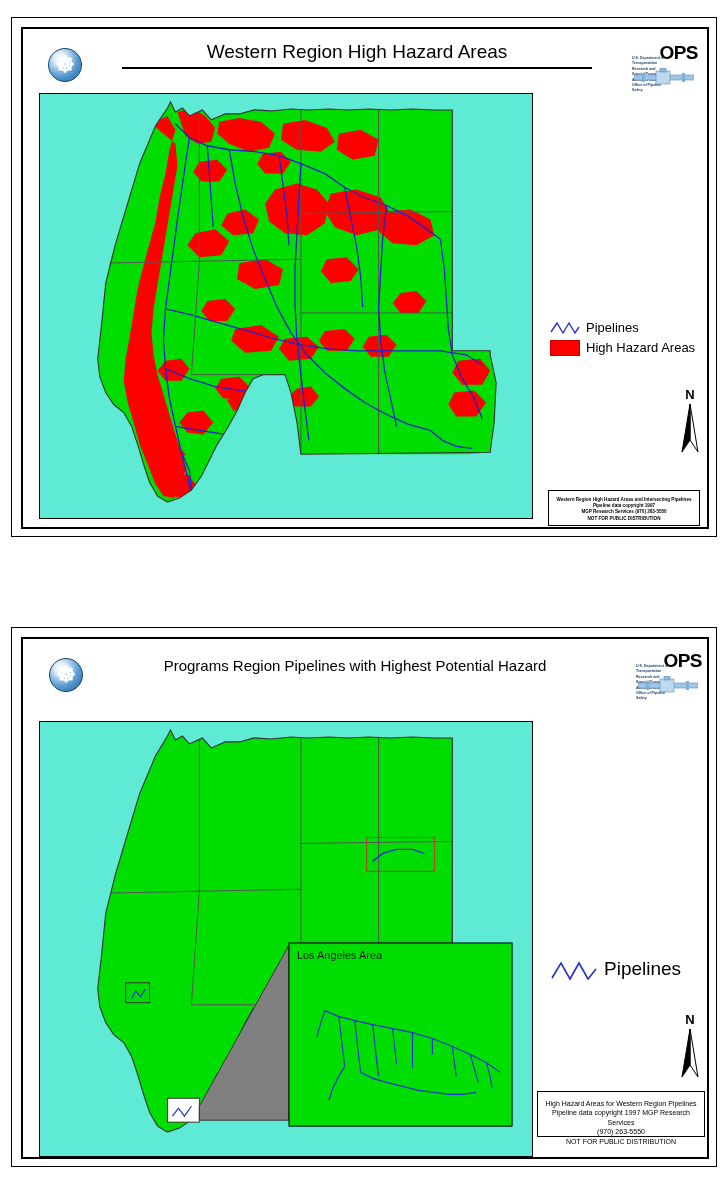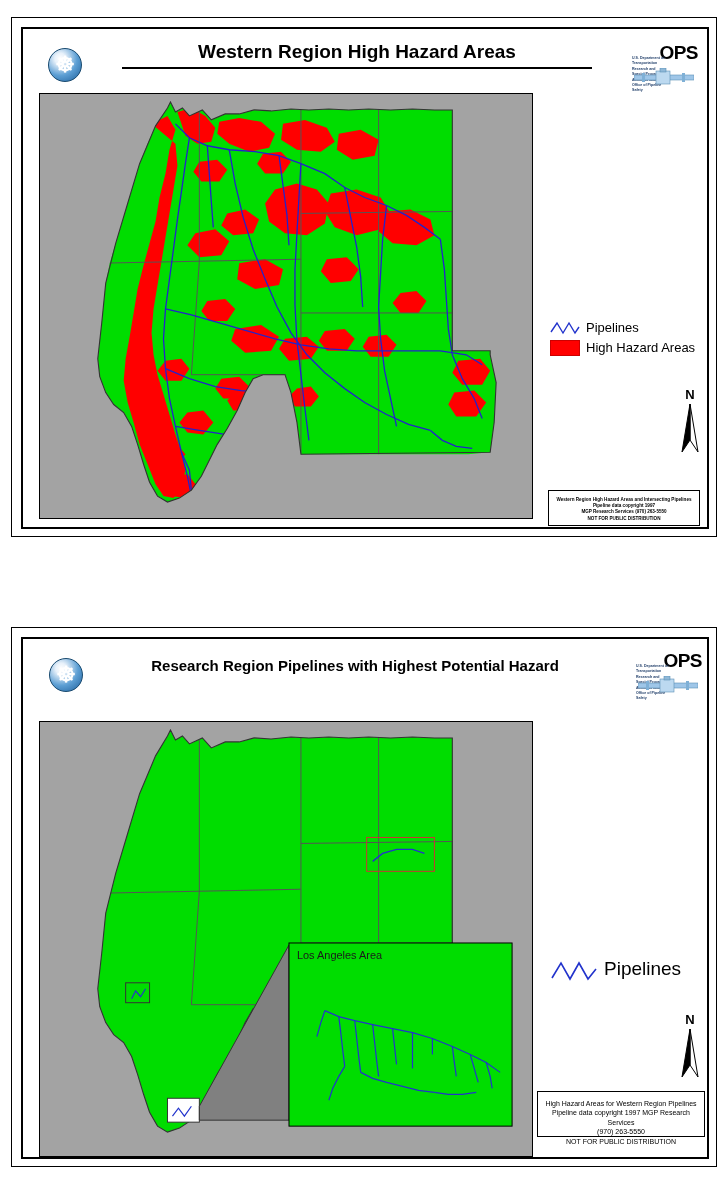--- a/index.html
+++ b/index.html
@@ -82,41 +82,41 @@
   .ops-logo .pipe-art {
     position: absolute;
     left: 2px; bottom: 2px;
     width: 60px; height: 18px;
   }
 
   
   .fig-title {
     position: absolute;
     text-align: center;
-    font-weight: bold;
+    font-weight: normal;
     color: #000000;
   }
   #fig1-title {
     left: 110px; top: 22px; width: 470px;
     font-size: 19px;
     line-height: 24px;
     border-bottom: 2px solid #000000;
     padding-bottom: 3px;
   }
   #fig2-title {
     left: 78px; top: 28px; width: 530px;
     font-size: 15px;
     line-height: 20px;
   }
 
   
   .map-panel {
     position: absolute;
     border: 1px solid #000000;
-    background: #a3a3a3;
+    background: #5eead4;
     box-sizing: border-box;
     overflow: hidden;
   }
   #fig1-map { left: 27px; top: 75px; width: 494px; height: 426px; }
   #fig2-map { left: 27px; top: 93px; width: 494px; height: 436px; }
 
   .map-svg { display: block; width: 100%; height: 100%; }
 
   
   .legend-row {
@@ -320,21 +320,21 @@
       <svg class="pipe-art" viewBox="0 0 60 18">
         <rect x="0" y="7" width="60" height="5" fill="#9fc6e8" stroke="#5d8fb5" stroke-width="0.6"></rect>
         <rect x="22" y="3" width="14" height="13" fill="#bcd9f0" stroke="#5d8fb5" stroke-width="0.6"></rect>
         <rect x="26" y="0" width="6" height="4" fill="#8fb8d8" stroke="#5d8fb5" stroke-width="0.6"></rect>
         <rect x="8" y="5" width="3" height="9" fill="#7fb0d6"></rect>
         <rect x="48" y="5" width="3" height="9" fill="#7fb0d6"></rect>
       </svg>
     </div>
 
     <div class="fig-title" id="fig2-title">
-      <div>Research Region Pipelines with Highest Potential Hazard</div>
+      <div>Programs Region Pipelines with Highest Potential Hazard</div>
     </div>
 
     <div class="map-panel" id="fig2-map">
       <svg class="map-svg" viewBox="0 0 494 436" preserveAspectRatio="none">
         <defs>
           <clipPath id="clipWest2">
             <path d="M128,14 L131,8 L136,18 L143,14 L150,22 L163,16 L172,26 L186,20 L200,20 L215,16 L232,17 L252,15 L270,16 L290,15 L310,16 L330,15 L352,16 L374,15 L396,16 L414,16 L414,258 L452,258 L452,262 L458,290 L456,330 L452,362 L262,364 L258,332 L252,302 L246,284 L224,284 L214,288 L206,302 L198,320 L188,338 L178,354 L170,370 L162,386 L152,400 L140,408 L128,412 L118,406 L110,392 L104,374 L98,354 L92,336 L84,322 L74,314 L66,302 L60,286 L58,268 L62,232 L66,192 L76,152 L88,112 L100,72 L116,34 Z"></path>
           </clipPath>
         </defs>
 

